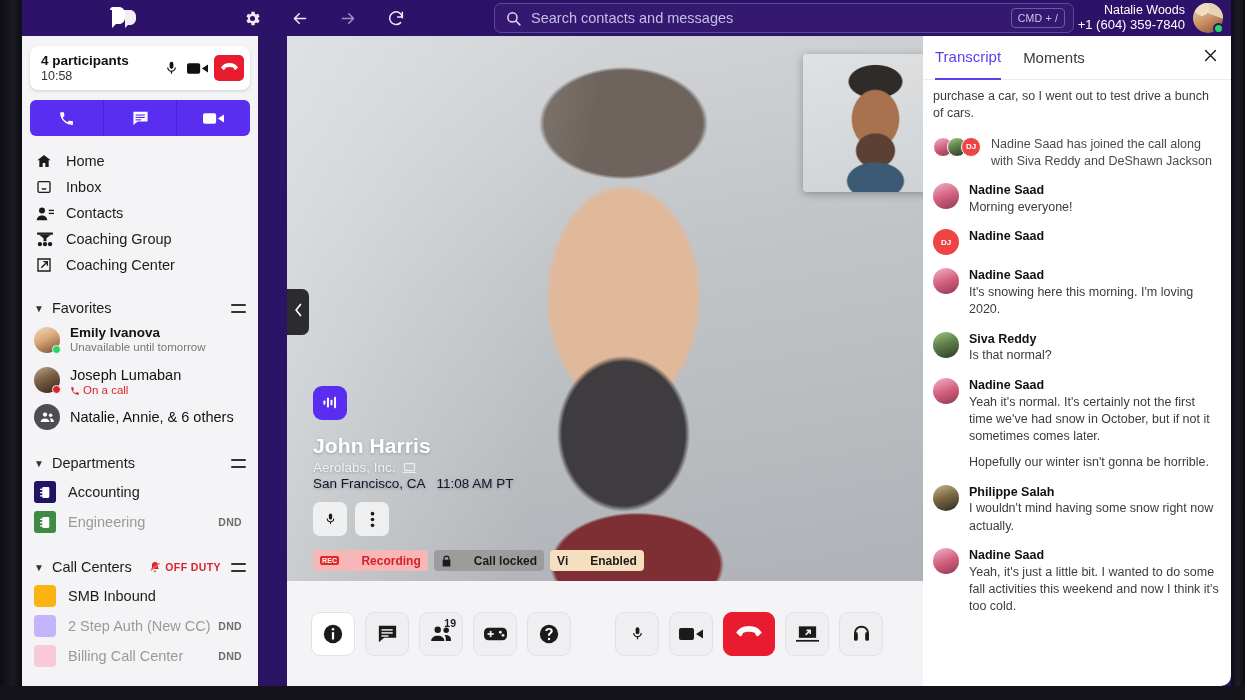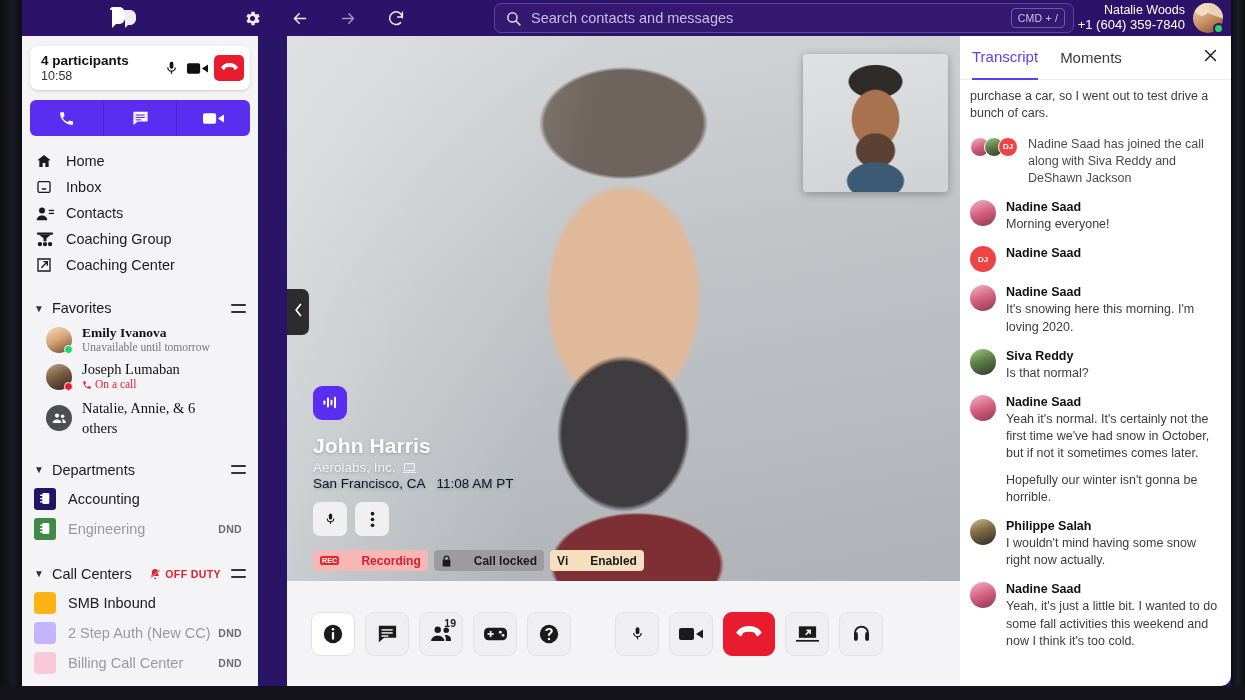--- a/index.html
+++ b/index.html
@@ -71,21 +71,21 @@
   .navitem .nl { font-size:14.5px; color:#1b1b1b; margin-left:4px; }
 
   .sechead { display:flex; align-items:center; padding:0 12px 0 12px; height:28px; margin-top:16px; }
   .caret { font-size:10px; color:#333; margin-right:8px; }
   .sechead .st { font-size:14.5px; color:#1b1b1b; flex:1; }
   .grip { width:15px; height:9px; display:flex; flex-direction:column; justify-content:space-between; cursor:pointer; }
   .grip i { display:block; height:2px; background:#333; border-radius:1px; }
   .offduty { display:flex; align-items:center; gap:4px; color:#e01f2d; font-size:10.5px;
              font-weight:bold; letter-spacing:.4px; margin-right:10px; }
 
-  .person { display:flex; align-items:center; padding:3px 24px; cursor:pointer;font-family:Liberation Serif, serif; }
+  .person { display:flex; align-items:center; padding:3px 12px; cursor:pointer; }
   .pav { position:relative; width:26px; height:26px; border-radius:50%; flex:none; }
   .pav .sd { position:absolute; right:-1px; bottom:-1px; width:9px; height:9px;
              border-radius:50%; border:1.5px solid #f4f4f6; }
   .pinfo { margin-left:10px; line-height:1.2; }
   .pname { font-size:13.5px; color:#111; font-weight:bold; }
   .pname.reg { font-weight:normal; font-size:14.5px; }
   .pstat { font-size:11.5px; color:#777; }
   .pstat.red { color:#e01f2d; display:flex; align-items:center; gap:3px; }
 
   .deptitem { display:flex; align-items:center; padding:4px 12px; cursor:pointer; }
@@ -151,21 +151,21 @@
   .cgroup.left { margin-left:24px; }
   .cgroup.right { margin-left:44px; }
   .cbtn { position:relative; width:44px; height:44px; border-radius:9px; background:#efeff1;
           border:1px solid #e2e2e6; display:flex; align-items:center; justify-content:center;
           cursor:pointer; }
   .cbtn.first { background:#fff; }
   .cbtn.danger { background:#e81c2e; border-color:#e81c2e; width:52px; }
   .cbtn .cnt { position:absolute; top:4px; right:6px; font-size:10.5px; font-weight:bold; color:#1b1b1b; }
 
   
-  .panel { position:absolute; right:14px; top:36px; width:271px; bottom:14px;
+  .panel { position:absolute; right:14px; top:36px; width:308px; bottom:14px;
            background:#fff; border-radius:0 0 10px 0; z-index:35; overflow:hidden;
            display:flex; flex-direction:column; }
   .ptabs { height:44px; display:flex; align-items:center; padding:0 12px; flex:none;
            border-bottom:1px solid #ececec; }
   .ptab { font-size:15px; color:#3b3b3b; margin-right:22px; cursor:pointer; height:44px;
           display:flex; align-items:center; }
   .ptab.active { color:#5a3ef0; border-bottom:2.5px solid #5a3ef0; }
   .pclose { margin-left:auto; cursor:pointer; }
   .plist { flex:1; overflow:hidden; padding:0 10px; }
   .msg { display:flex; margin-top:12px; }
@@ -370,21 +370,21 @@
       <span class="pinfo">
         <span class="pname" style="display:block;">Emily Ivanova</span>
         <span class="pstat" style="display:block;">Unavailable until tomorrow</span>
       </span>
     </div>
     <div class="person">
       <span class="pav av-joseph">
         <span class="sd" style="background:#e01f2d;"></span>
       </span>
       <span class="pinfo">
-        <span class="pname reg" style="display:block;">Joseph Lumaban</span>
+        <span class="pname reg" style="display:block;margin-top:6px;">Joseph Lumaban</span>
         <span class="pstat red">
           <svg width="10" height="10" viewBox="0 0 24 24" fill="#e01f2d">
               <path d="M6.6 10.8a15 15 0 006.6 6.6l2.2-2.2c.3-.3.7-.4 1-.2 1.2.4 2.4.6 3.7.6.6 0 1 .4 1 1V20c0 .6-.4 1-1 1A17 17 0 013 4c0-.6.4-1 1-1h3.5c.6 0 1 .4 1 1 0 1.3.2 2.5.6 3.7.1.3 0 .7-.2 1l-2.3 2.1z"></path>
             </svg>
           <span>On a call</span>
         </span>
       </span>
     </div>
     <div class="person">
       <span class="pav av-group">

